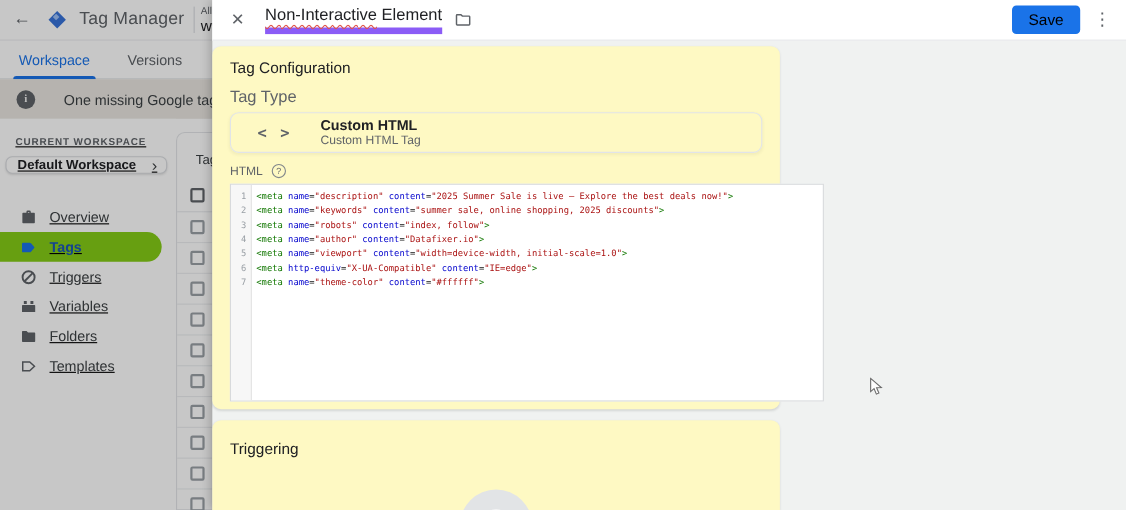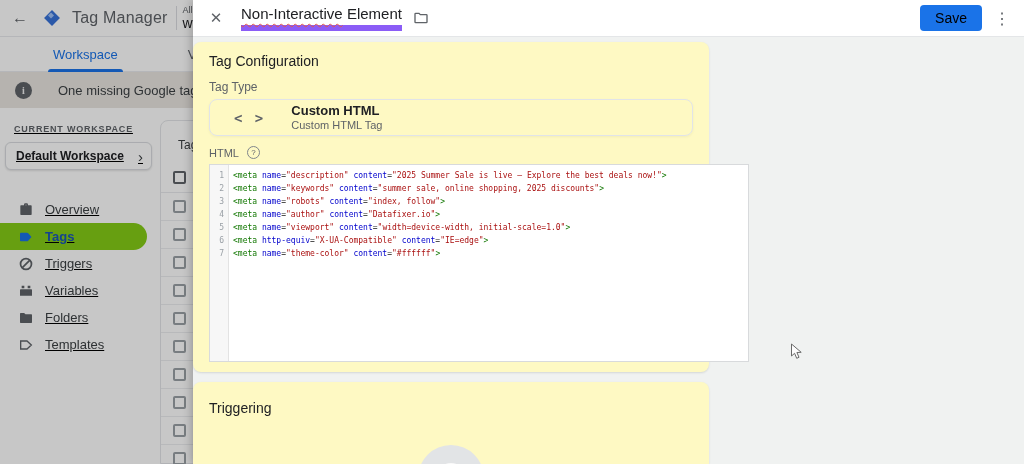--- a/index.html
+++ b/index.html
@@ -11,31 +11,31 @@
   .bg-header { position:absolute; left:0; top:0; width:1024px; height:37px; background:#fff; display:flex; align-items:center; border-bottom:1px solid #e8eaed; }
   .back-btn { width:40px; text-align:center; font-size:16px; color:#5f6368; }
   .gtm-logo { margin-left:2px; }
   .product-name { margin-left:10px; font-size:16px; color:#5f6368; letter-spacing:0.2px; }
   .hdr-divider { width:1px; height:24px; background:#dadce0; margin:0 6px 0 8px; }
   .acct { display:flex; flex-direction:column; line-height:1.1; padding-top:2px; }
   .acct-top { font-size:9px; color:#5f6368; }
   .acct-bottom { font-size:14px; color:#202124; font-weight:500; }
 
   .bg-tabs { position:absolute; left:0; top:37px; width:1024px; height:35px; background:#fff; display:flex; align-items:center; border-bottom:1px solid #e8eaed; }
-  .tab { position:relative; height:35px; display:flex; align-items:center; padding:0 17px; font-size:13px; color:#5f6368; font-weight:500;margin-left:36px; }
+  .tab { position:relative; height:35px; display:flex; align-items:center; padding:0 17px; font-size:13px; color:#5f6368; font-weight:500; }
   .tab.active { color:#1a73e8; }
   .tab.active::after { content:""; position:absolute; left:12px; right:12px; bottom:0; height:3px; background:#1a73e8; border-radius:3px 3px 0 0; }
 
   .bg-alert { position:absolute; left:0; top:72px; width:1024px; height:36px; background:#e9e6e1; display:flex; align-items:center; }
   .info-icon { width:17px; height:17px; border-radius:50%; background:#5f6368; color:#efefef; font-size:10px; font-weight:700; display:flex; align-items:center; justify-content:center; margin:0 26px 0 15px; font-family:"Liberation Serif", serif; }
   .alert-text { font-size:13px; color:#3c4043; }
 
   .bg-sidebar { position:absolute; left:0; top:108px; width:160px; bottom:0; background:#fff;text-decoration:underline; }
   .ws-label { font-size:9px; letter-spacing:0.8px; color:#5f6368; font-weight:700; margin:16px 0 8px 14px; }
-  .ws-btn { margin:0 8px 0 5px; height:28px; background:#fff; border:1px solid #dadce0; border-radius:6px; box-shadow:0 1px 2px rgba(0,0,0,0.12); display:flex; align-items:center; padding:0 8px 0 10px; }
+  .ws-btn { margin:0 8px 0 5px; height:16px; background:#fff; border:1px solid #dadce0; border-radius:6px; box-shadow:0 1px 2px rgba(0,0,0,0.12); display:flex; align-items:center; padding:0 8px 0 10px; }
   .ws-name { font-size:12px; color:#202124; font-weight:600; flex:1; }
   .ws-chevron { font-size:15px; color:#3c4043; }
   .nav { margin-top:26px; }
   .nav-item { position:relative; height:27px; display:flex; align-items:center; padding-left:18px; }
   .nav-item .nav-icon { width:16px; height:16px; color:#5f6368; margin-right:11px; flex:none; }
   .nav-item .nav-label { font-size:13px; color:#3c4043; }
   .nav-item.active { background:#84cc16; border-radius:0 16px 16px 0; width:147px; }
   .nav-item.active .nav-icon { color:#1a73e8; }
   .nav-item.active .nav-label { color:#1a56b8; font-weight:600; }
 
@@ -56,21 +56,21 @@
   .dlg-title { font-size:15px; color:#202124; white-space:pre; }
   .dlg-title.misspelled { text-decoration:underline; text-decoration-style:wavy; text-decoration-color:#e0544a; text-decoration-thickness:1px; text-underline-offset:4px; }
   .title-folder { margin-left:11px; color:#5f6368; }
   .save-btn { margin-left:auto; background:#1a73e8; color:#000000; font-size:14px; font-weight:500; border:none; border-radius:4px; padding:5px 15px; font-family:Liberation Sans, sans-serif; }
   .kebab-btn { width:40px; text-align:center; font-size:16px; color:#5f6368; letter-spacing:0; margin-right:2px; }
 
   .dlg-body { height:calc(100% - 37px); display:flex; flex-direction:column; padding-top:5px; }
   .card { background:#fef9c3; border-radius:8px; box-shadow:0 1px 2px rgba(60,64,67,0.15); width:516px; }
   .card-config { height:330px; padding:6px 16px 12px 16px; }
   .card-heading { font-size:14px; color:#202124; padding-top:5px; }
-  .field-label { font-size:12px; color:#5f6368; margin-top:11px; }
+  .field-label { font-size:15px; color:#5f6368; margin-top:11px; }
   .type-selector { margin-top:5px; height:37px; border:1px solid #e1e4e8; border-radius:8px; box-shadow:0 1px 3px rgba(0,0,0,0.05); display:flex; align-items:center; padding-left:24px; }
   .code-glyph { font-size:14px; color:#5f6368; font-weight:700; letter-spacing:2px; font-family:"DejaVu Sans Mono", monospace; }
   .type-texts { margin-left:26px; line-height:1.25; }
   .type-name { font-size:13px; color:#202124; font-weight:600; }
   .type-desc { font-size:11px; color:#5f6368; }
   .html-label-row { margin-top:10px; display:flex; align-items:center; gap:8px; }
   .html-label { font-size:11px; color:#5f6368; }
   .help-icon { width:13px; height:13px; border:1px solid #80868b; border-radius:50%; color:#5f6368; font-size:8px; display:flex; align-items:center; justify-content:center; }
 
   .editor { position:relative; margin-top:5px; width:540px; height:198px; border:1px solid #d8dadc; background:#fff; overflow:hidden; }

